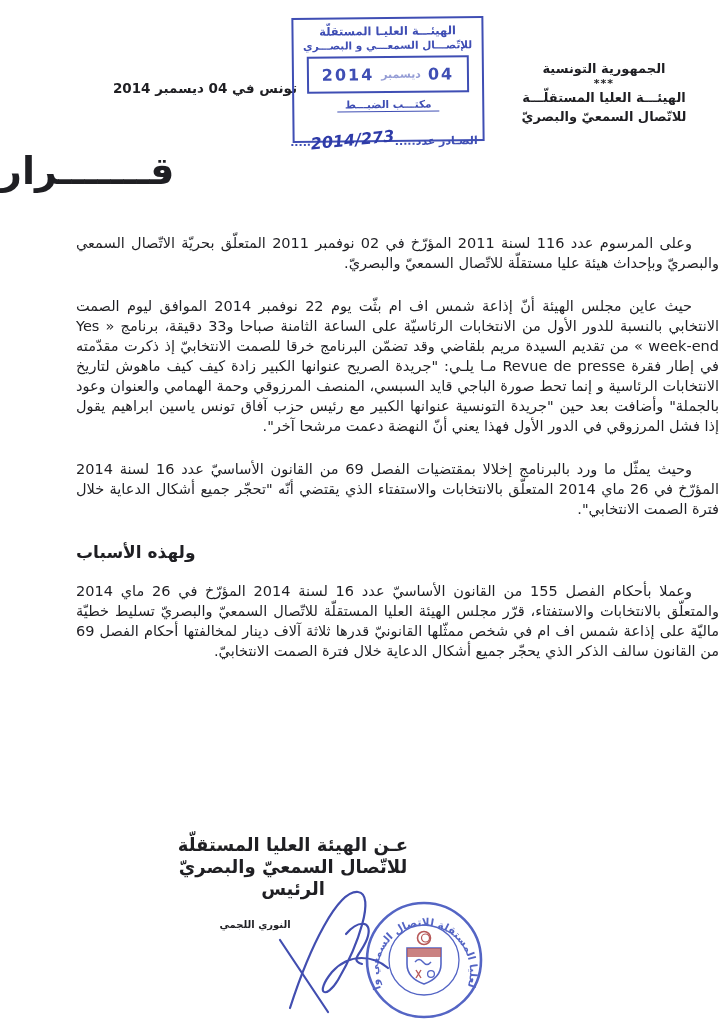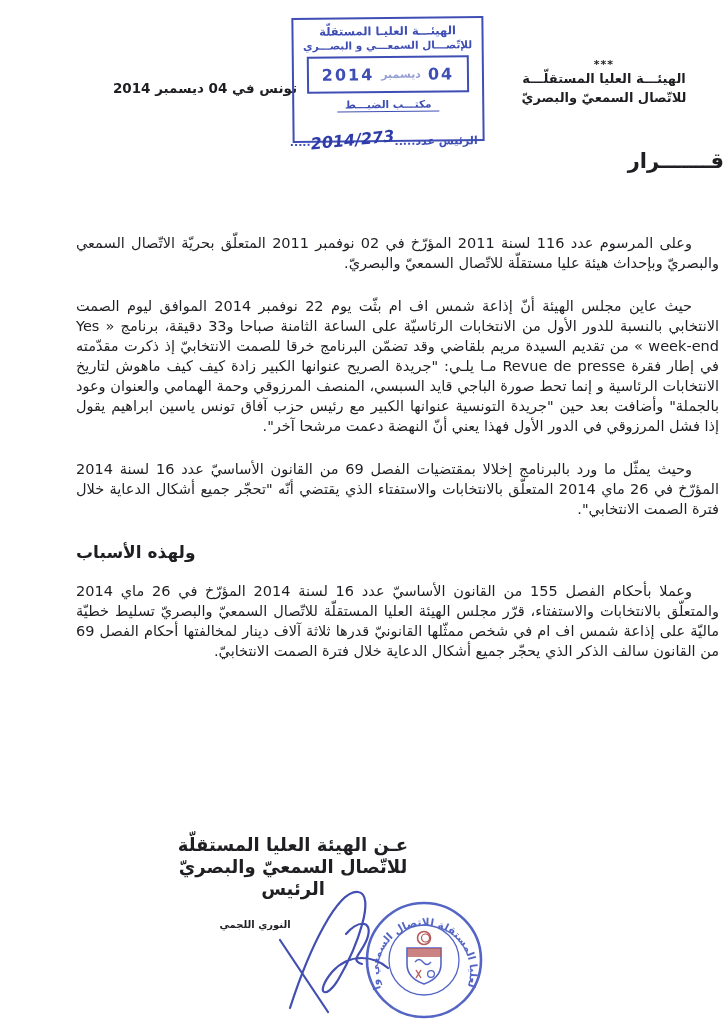--- a/index.html
+++ b/index.html
@@ -39,22 +39,22 @@
   .reg-stamp .issue-row{
     position:absolute;bottom:-9px;right:5px;left:-46px;white-space:nowrap;
     font-size:11px;direction:rtl;text-align:right;background:transparent;
   }
   .reg-stamp .issue-row .hand{
     display:inline-block;font-size:16px;font-style:italic;font-weight:bold;
     color:#2e3ba8;transform:rotate(-5deg);direction:ltr;unicode-bidi:bidi-override;
   }
 
   .doc-title{
-    position:absolute;top:149px;left:0;width:100%;text-align:right;
-    font-size:21px;font-weight:bold;direction:rtl;
+    position:absolute;top:149px;left:0;width:100%;text-align:left;
+    font-size:38px;font-weight:bold;direction:rtl;
   }
 
   .body-flow{
     position:absolute;top:233px;right:5px;left:76px;
     direction:rtl;text-align:justify;font-size:14.5px;line-height:20px;
   }
   .body-flow p{margin:0 0 23px;text-indent:27px;}
   .body-flow .reasons{
     text-align:left;font-weight:bold;font-size:17px;
     margin:4px 0 19px;text-indent:0;
@@ -71,38 +71,39 @@
   }
   .sig-svg{position:absolute;left:276px;top:876px;}
   .round-stamp-svg{position:absolute;left:346px;top:898px;}
 </style>
 </head>
 <body>
 
 <div class="city-date">تونس في 04 ديسمبر 2014</div>
 
 <div class="letterhead">
+  <div>الجمهورية التونسية</div>
   <div class="stars">***</div>
   <div>الهيئـــة العليا المستقلّـــة</div>
   <div>للاتّصال السمعيّ والبصريّ</div>
 </div>
 
 <div class="reg-stamp">
   <div class="l1">الهيئـــة العليـا المستقلّة</div>
   <div class="l2">للإتّصـــال السمعـــي و البصـــري</div>
   <div class="date-box">
     <span class="dd">04</span>
     <span class="mm">ديسمبر</span>
     <span class="yy">2014</span>
   </div>
   <div>
     <span class="office">مكتـــب الضبـــط</span>
   </div>
   <div class="issue-row">
-    <span>الرئيس عدد</span><span>.....</span><span class="hand">2014/273</span><span>.....</span>
+    <span>الصـادر عدد</span><span>.....</span><span class="hand">2014/273</span><span>.....</span>
   </div>
 </div>
 
 <div class="doc-title">قـــــــرار</div>
 
 <div class="body-flow">
   <p>وعلى المرسوم عدد 116 لسنة 2011 المؤرّخ في 02 نوفمبر 2011 المتعلّق بحريّة الاتّصال السمعي والبصريّ وبإحداث هيئة عليا مستقلّة للاتّصال السمعيّ والبصريّ.</p>
   <p>حيث عاين مجلس الهيئة أنّ إذاعة شمس اف ام بثّت يوم 22 نوفمبر 2014 الموافق ليوم الصمت الانتخابي بالنسبة للدور الأول من الانتخابات الرئاسيّة على الساعة الثامنة صباحا و33 دقيقة، برنامج « Yes week-end » من تقديم السيدة مريم بلقاضي وقد تضمّن البرنامج خرقا للصمت الانتخابيّ إذ ذكرت مقدّمته في إطار فقرة Revue de presse مـا يلـي: "جريدة الصريح عنوانها الكبير زادة كيف كيف ماهوش لتاريخ الانتخابات الرئاسية و إنما تحط صورة الباجي قايد السبسي، المنصف المرزوقي وحمة الهمامي والعنوان وعود بالجملة" وأضافت بعد حين "جريدة التونسية عنوانها الكبير مع رئيس حزب آفاق تونس ياسين ابراهيم يقول إذا فشل المرزوقي في الدور الأول فهذا يعني أنّ النهضة دعمت مرشحا آخر".</p>
   <p>وحيث يمثّل ما ورد بالبرنامج إخلالا بمقتضيات الفصل 69 من القانون الأساسيّ عدد 16 لسنة 2014 المؤرّخ في 26 ماي 2014 المتعلّق بالانتخابات والاستفتاء الذي يقتضي أنّه "تحجّر جميع أشكال الدعاية خلال فترة الصمت الانتخابي".</p>
   <p class="reasons">ولهذه الأسباب</p>

